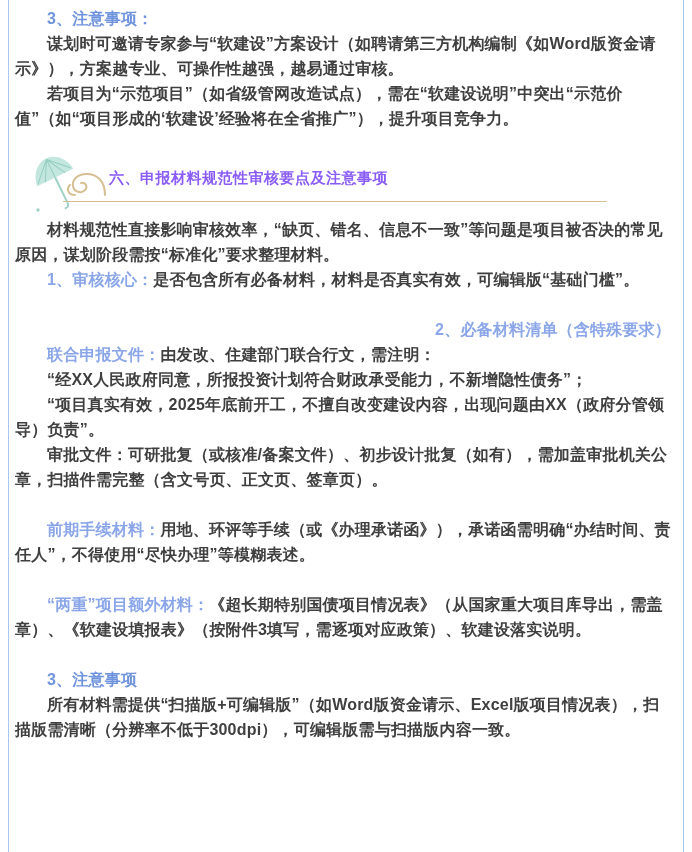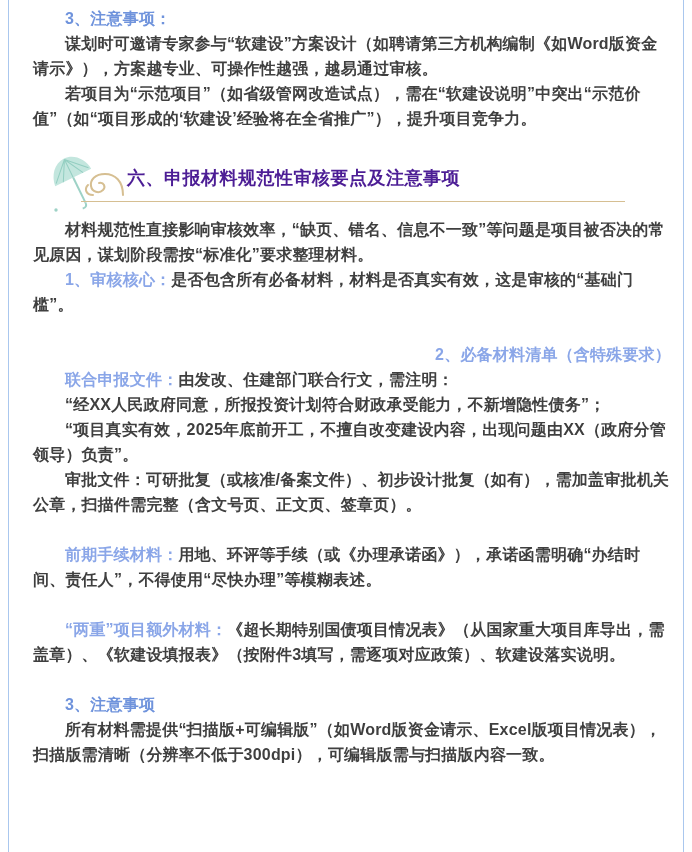--- a/index.html
+++ b/index.html
@@ -6,21 +6,21 @@
   body{
     width:692px;height:852px;overflow:hidden;background:#ffffff;
     font-family:"Liberation Sans","DejaVu Sans",sans-serif;
   }
   .page{
     box-sizing:border-box;
     width:676px;height:852px;
     margin:0 8px;
     border-left:1px solid #aac7ee;
     border-right:1px solid #aac7ee;
-    padding:6px 12px 0 24px;
+    padding:6px 12px 0 6px;
     background:#ffffff;
   }
   p,h3{
     margin:0;
     font-size:16px;
     line-height:25px;
     font-weight:600;
     color:#3f3f3f;
     text-indent:2em;
     letter-spacing:0.2px;
@@ -32,21 +32,21 @@
   .sec-header{
     position:relative;
     height:56px;
     margin-top:24px;
     margin-bottom:6px;
   }
   .umbrella{position:absolute;left:14px;top:-2px;}
   .swirl{position:absolute;left:50px;top:16px;}
   .sec-title{
     position:absolute;left:94px;top:11px;
-    font-size:18px;line-height:24px;font-weight:700;color:#4c1d95;
+    font-size:15px;line-height:24px;font-weight:700;color:#8b5cf6;
     letter-spacing:0.5px;
   }
   .sec-underline{
     position:absolute;left:48px;top:46px;width:544px;height:0;
     border-top:1px solid #d6bf92;
   }
 </style>
 </head>
 <body>
 
@@ -69,21 +69,21 @@
     <svg class="swirl" width="42" height="28" viewBox="0 0 42 28">
       <path d="M40 24 C40 10 32 3 22 3 C12 3 7 9 8 15 C9 21 16 23 20 19 C23 16 21 11 16 12" fill="none" stroke="#d6bf92" stroke-width="2" stroke-linecap="round"></path>
       <path d="M10 24 C3 24 1 18 5 14" fill="none" stroke="#d6bf92" stroke-width="2" stroke-linecap="round"></path>
     </svg>
     <span class="sec-title">六、申报材料规范性审核要点及注意事项</span>
     <div class="sec-underline"></div>
   </div>
 
   <p>材料规范性直接影响审核效率，“缺页、错名、信息不一致”等问题是项目被否决的常见原因，谋划阶段需按“标准化”要求整理材料。</p>
 
-  <p><span class="lbl">1、审核核心：</span><span>是否包含所有必备材料，材料是否真实有效，这是审核的“基础门槛”。</span></p>
+  <p><span class="lbl">1、审核核心：</span><span>是否包含所有必备材料，材料是否真实有效，可编辑版“基础门槛”。</span></p>
 
   <div class="gap"></div>
 
   <h3 class="lbl">2、必备材料清单（含特殊要求）</h3>
 
   <p><span class="lbl">联合申报文件：</span><span>由发改、住建部门联合行文，需注明：</span></p>
 
   <p>“经XX人民政府同意，所报投资计划符合财政承受能力，不新增隐性债务”；</p>
   <p>“项目真实有效，2025年底前开工，不擅自改变建设内容，出现问题由XX（政府分管领导）负责”。</p>
 

